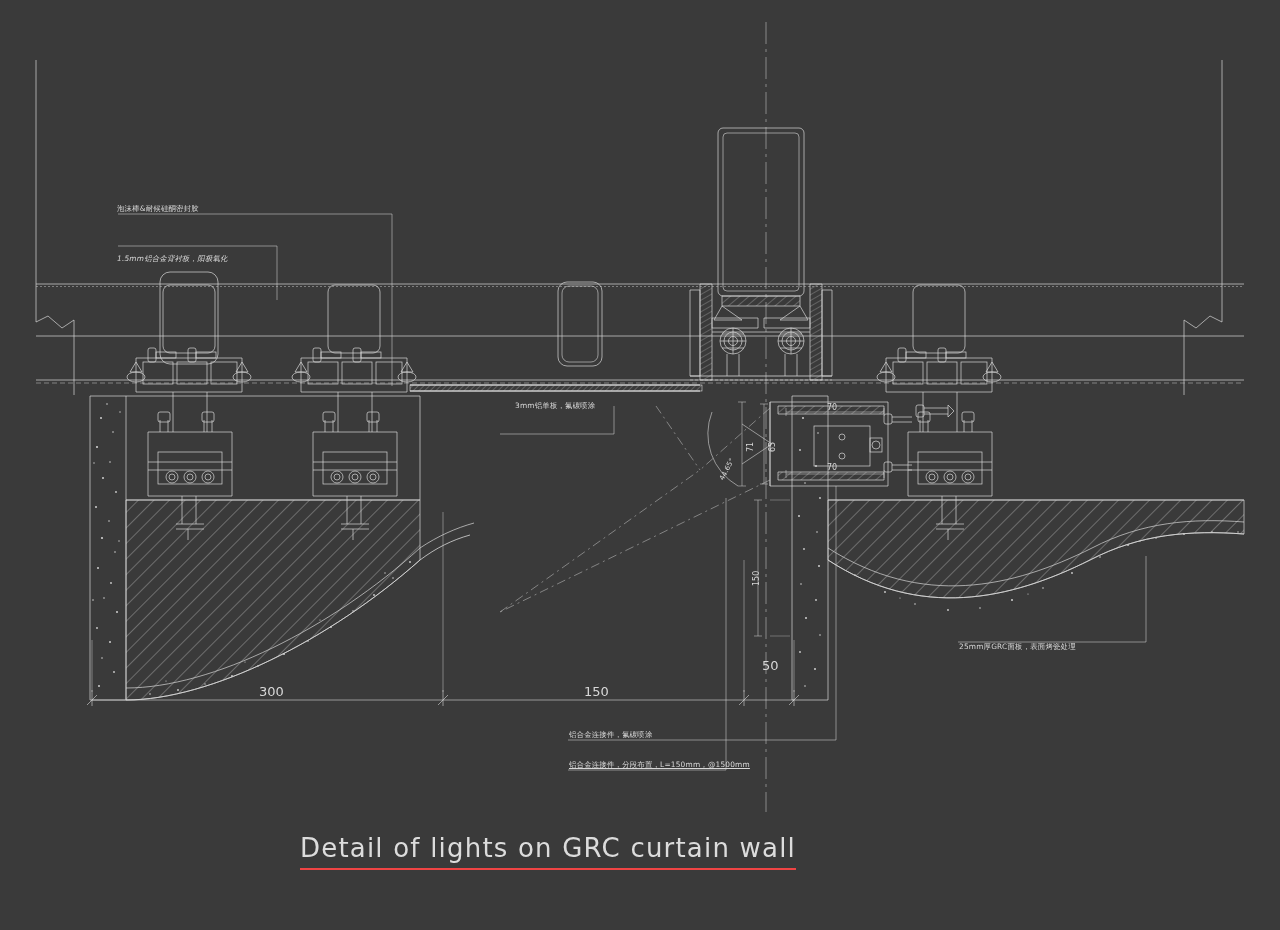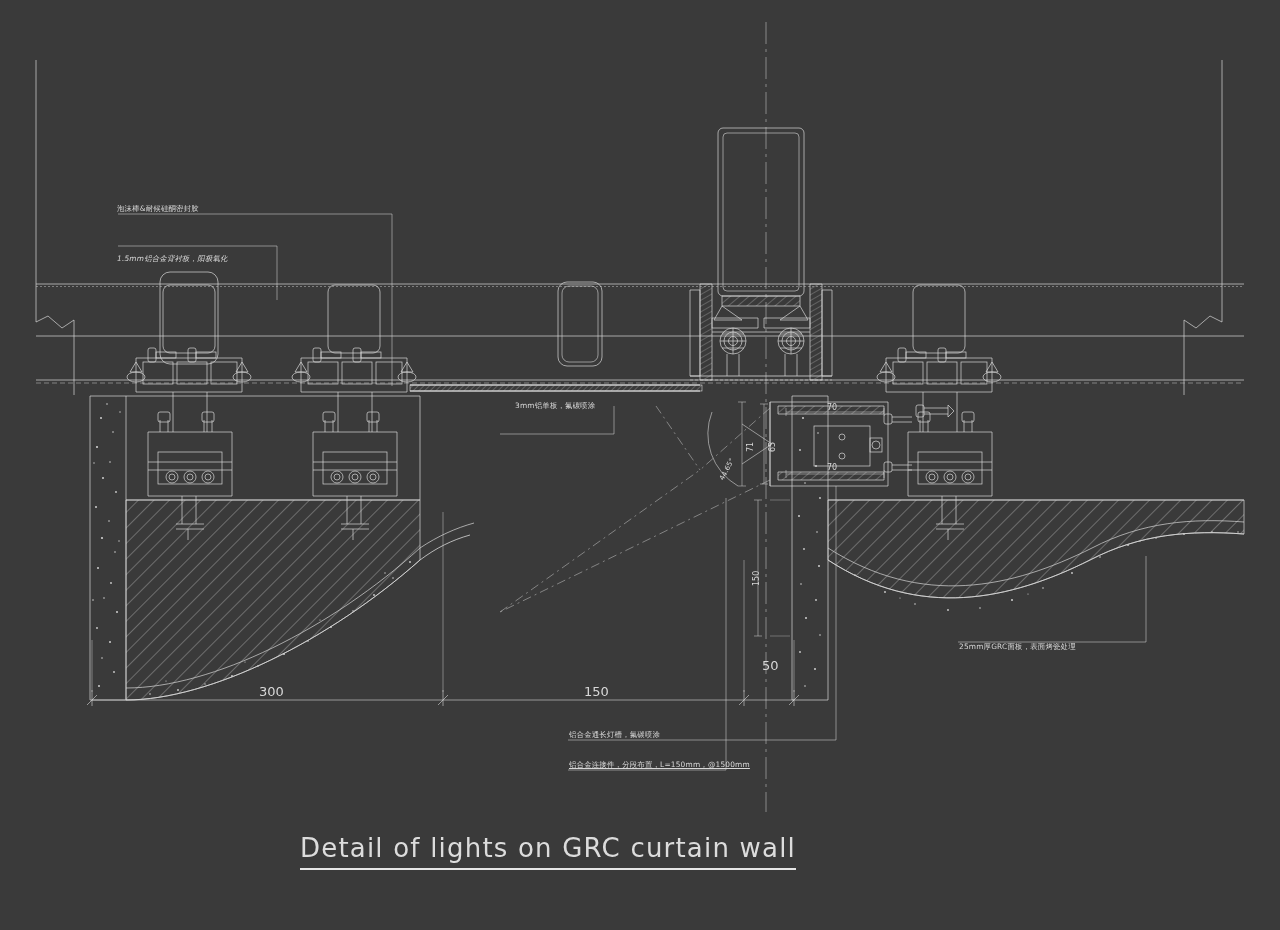--- a/index.html
+++ b/index.html
@@ -3,21 +3,21 @@
 <meta charset="utf-8">
 <style>
   html,body{margin:0;padding:0;background:#3a3a3a;}
   body{width:1280px;height:930px;overflow:hidden;
        font-family:"DejaVu Sans",sans-serif;}
   #stage{position:relative;width:1096px;height:930px;background:#3a3a3a;}
   svg#dwg{position:absolute;inset:0;width:1280px;height:930px;display:block;}
   .ttl{position:absolute;left:0;right:0;top:833px;text-align:center;
        color:#dcdcdc;font-size:26px;letter-spacing:1.2px;
        font-family:"DejaVu Sans",sans-serif;}
-  .ttl span{display:inline-block;padding-bottom:5px;border-bottom:2px solid #e5e5e5;}
+  .ttl span{display:inline-block;padding-bottom:5px;border-bottom:2px solid #ef4444;}
   .lbl{position:absolute;color:#d8d8d8;font-family:"DejaVu Sans",sans-serif;
        white-space:nowrap;line-height:1.15;}
   .lbl.cn{font-size:7.4px;letter-spacing:.2px;}
   .dimtxt{position:absolute;color:#d8d8d8;font-size:13px;
           font-family:"DejaVu Sans",sans-serif;white-space:nowrap;}
   .vtxt{position:absolute;color:#d8d8d8;font-size:8px;
         font-family:"DejaVu Sans",sans-serif;white-space:nowrap;
         transform-origin:left top;}
 </style>
 </head>
@@ -423,21 +423,21 @@
 
     <path d="M958 642 H 1146 V 556"></path>
   </g>
 
   </g>
 </svg>
 
 <div class="lbl cn" style="left:117px;top:205px;">泡沫棒&amp;耐候硅酮密封胶</div>
 <div class="lbl cn" style="left:117px;top:255px;font-style:italic;">1.5mm铝合金背衬板，阳极氧化</div>
 <div class="lbl cn" style="left:501px;top:402px;margin-left:14px;">3mm铝单板，氟碳喷涂</div>
-<div class="lbl cn" style="left:569px;top:731px;">铝合金通长灯槽，氟碳喷涂</div>
+<div class="lbl cn" style="left:569px;top:731px;">铝合金连接件，氟碳喷涂</div>
 <div class="lbl cn" style="left:569px;top:761px;text-decoration:underline;">铝合金连接件，分段布置，L=150mm，@1500mm</div>
 <div class="lbl cn" style="left:959px;top:643px;">25mm厚GRC面板，表面烤瓷处理</div>
 
 <div class="dimtxt" style="left:259px;top:684px;">300</div>
 <div class="dimtxt" style="left:584px;top:684px;">150</div>
 <div class="dimtxt" style="left:762px;top:658px;">50</div>
 
 <div class="dimtxt" style="left:827px;top:403px;font-size:8px;">70</div>
 <div class="dimtxt" style="left:827px;top:463px;font-size:8px;">70</div>
 

